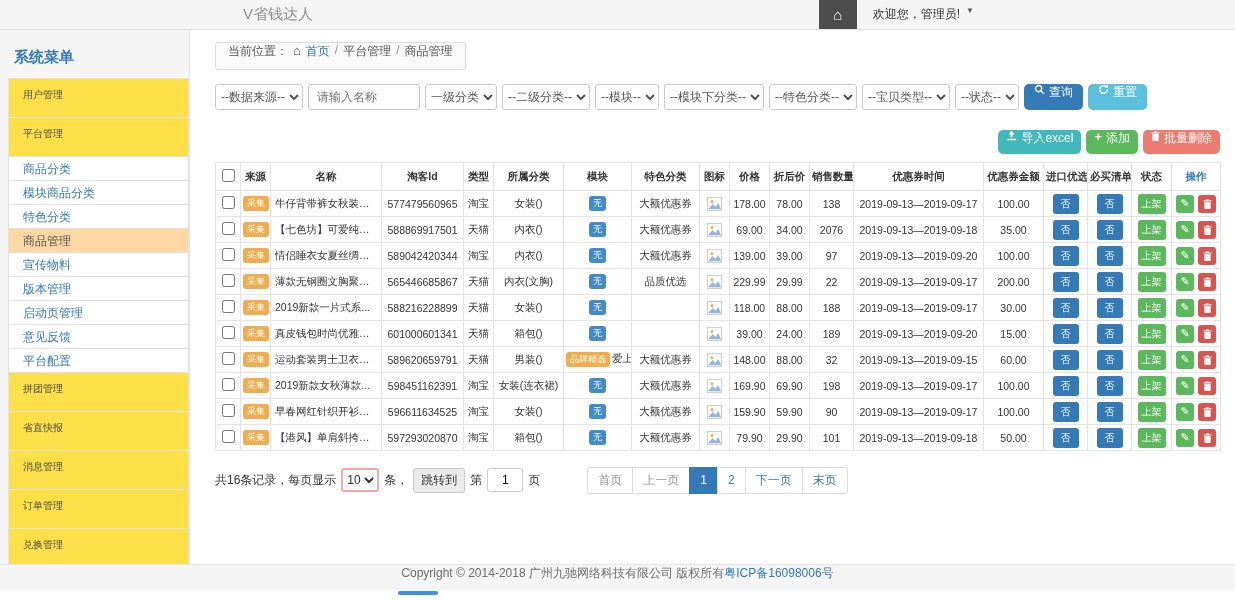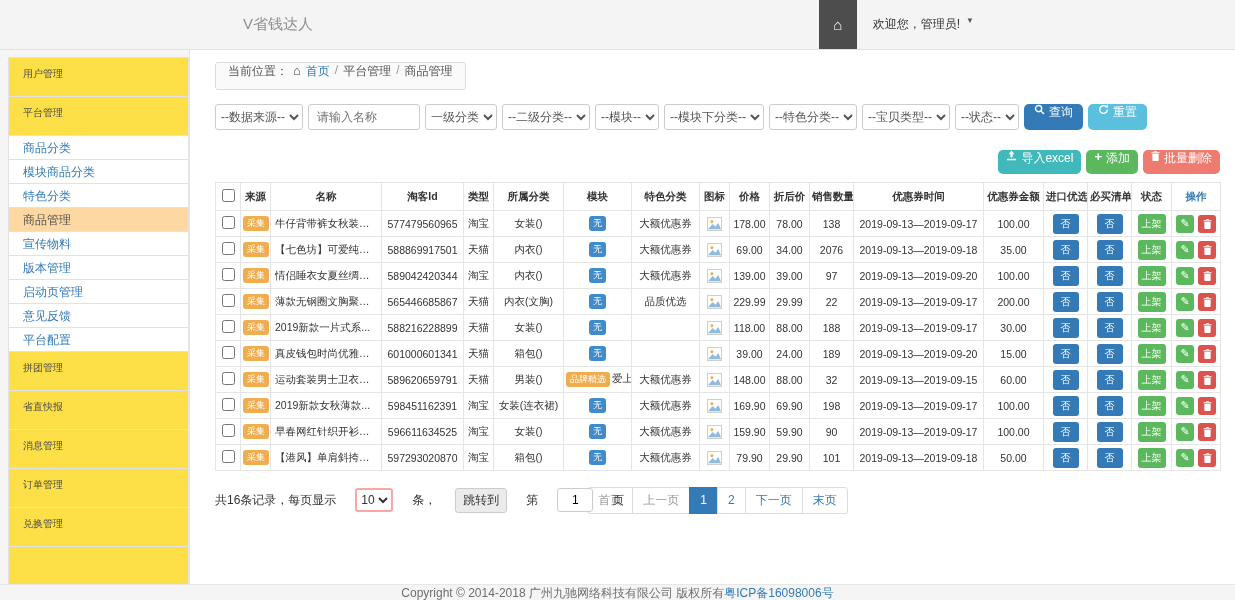--- a/index.html
+++ b/index.html
@@ -1,20 +1,20 @@
 <!DOCTYPE html>
 <html><head>
 <meta charset="utf-8">
 <style>
   *{box-sizing:border-box;margin:0;padding:0}
   html,body{width:1235px;height:600px;overflow:hidden}
   body{font-family:"Liberation Sans","DejaVu Sans",sans-serif;background:#fff;color:#333;font-size:12px}
 
   
-  .topbar{height:50px;background:#f4f4f4;border-bottom:1px solid #e2e2e2;display:flex;align-items:center}
+  .topbar{height:30px;background:#f4f4f4;border-bottom:1px solid #e2e2e2;display:flex;align-items:center}
   .brand{margin-left:243px;font-size:15px;color:#8f8f8f}
   .topbar-right{margin-left:auto;margin-right:245px;display:flex;align-items:center;height:100%}
   .home-btn{width:38px;height:100%;background:#4d4d4d;color:#fff;display:flex;align-items:center;justify-content:center;font-size:15px;cursor:pointer}
   .welcome{font-size:12px;color:#333;padding:0 16px;display:flex;align-items:flex-start;gap:6px;cursor:pointer}
   .welcome .caret{font-size:8px;color:#555}
 
   
   .layout{display:flex;height:534px}
   .sidebar{width:190px;background:#f5f5f5;border-right:1px solid #e7e7e7;padding:8px 0 0 8px;overflow:hidden}
   .side-header{color:#337ab7;font-size:15px;font-weight:bold;padding:10px 0 12px 6px}
@@ -61,21 +61,21 @@
   .mini-btn{border:none;border-radius:3px;color:#fff;font-size:10px;padding:3px 8px;cursor:pointer}
   .mini-btn.blue{background:#337ab7}
   .mini-btn.green{background:#5cb85c;padding:3px 4px}
   .op-btn{border:none;border-radius:3px;color:#fff;width:18px;height:18px;cursor:pointer;display:inline-flex;align-items:center;justify-content:center;font-size:11px;margin:0 2px;vertical-align:middle;padding:0}
   .op-btn.green{background:#5cb85c}
   .op-btn.red{background:#d9534f}
   .thumb{display:inline-flex;vertical-align:middle}
 
   
   .grid-footer{position:relative;margin-top:14px;width:1005px;height:30px;font-size:12px;color:#333}
-  .gf-left{position:absolute;left:0;top:0;display:flex;align-items:center;gap:19px;height:30px}
+  .gf-left{position:absolute;left:0;top:0;display:flex;align-items:center;gap:5px;height:30px}
   .gf-left select{height:24px;border:2px solid #fca5a5;border-radius:3px;font-size:12px;background:#fff;color:#333}
   .jump-btn{border:1px solid #ccc;background:#ebebeb;border-radius:3px;font-size:12px;padding:3px 7px;cursor:pointer;color:#333}
   .page-input{width:36px;height:24px;border:1px solid #ccc;border-radius:3px;text-align:center;font-size:12px}
   .pagination{display:flex;justify-content:center;align-items:center;height:30px}
   .pg-btn{border:1px solid #ddd;background:#fff;color:#337ab7;font-size:12px;padding:0 10px;height:27px;line-height:25px;margin-left:-1px;cursor:pointer}
   .pg-btn.disabled{color:#999}
   .pg-btn.active{background:#337ab7;border-color:#337ab7;color:#fff}
   .pg-btn:first-child{border-radius:3px 0 0 3px;margin-left:0}
   .pg-btn:last-child{border-radius:0 3px 3px 0}
 
@@ -96,20 +96,21 @@
     </div>
     <div class="welcome">
       <span>欢迎您，管理员!</span>
       <span class="caret">▼</span>
     </div>
   </div>
 </div>
 
 <div class="layout">
   <aside class="sidebar">
+    <div class="side-header">系统菜单</div>
     <div>
         <div class="side-item top">用户管理</div>
         <div class="side-item top">平台管理</div>
         <div class="side-item sub">商品分类</div>
         <div class="side-item sub">模块商品分类</div>
         <div class="side-item sub">特色分类</div>
         <div class="side-item sub active">商品管理</div>
         <div class="side-item sub">宣传物料</div>
         <div class="side-item sub">版本管理</div>
         <div class="side-item sub">启动页管理</div>

